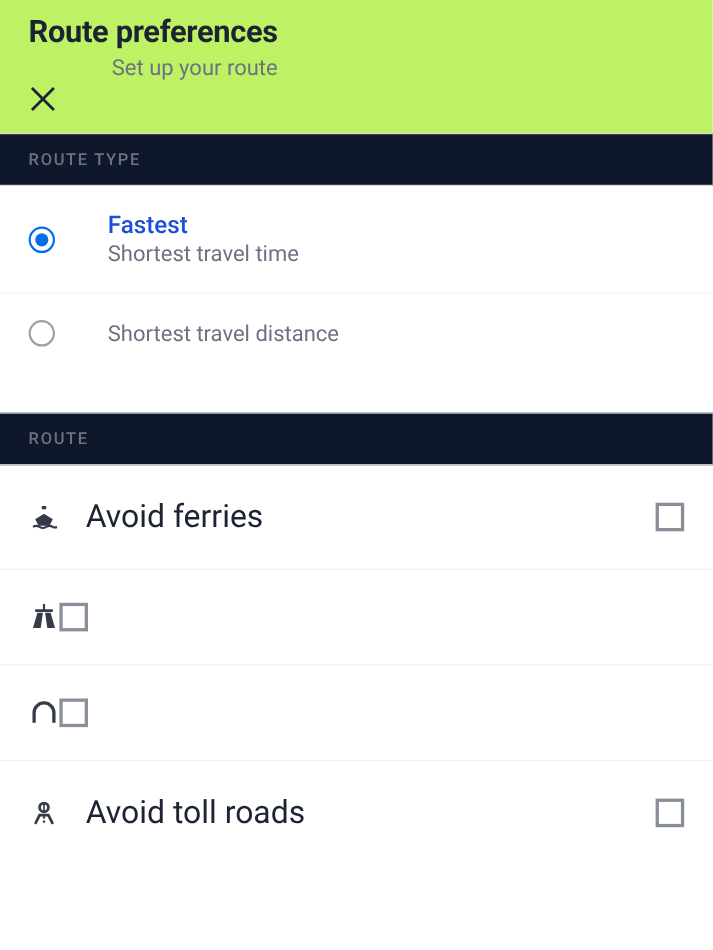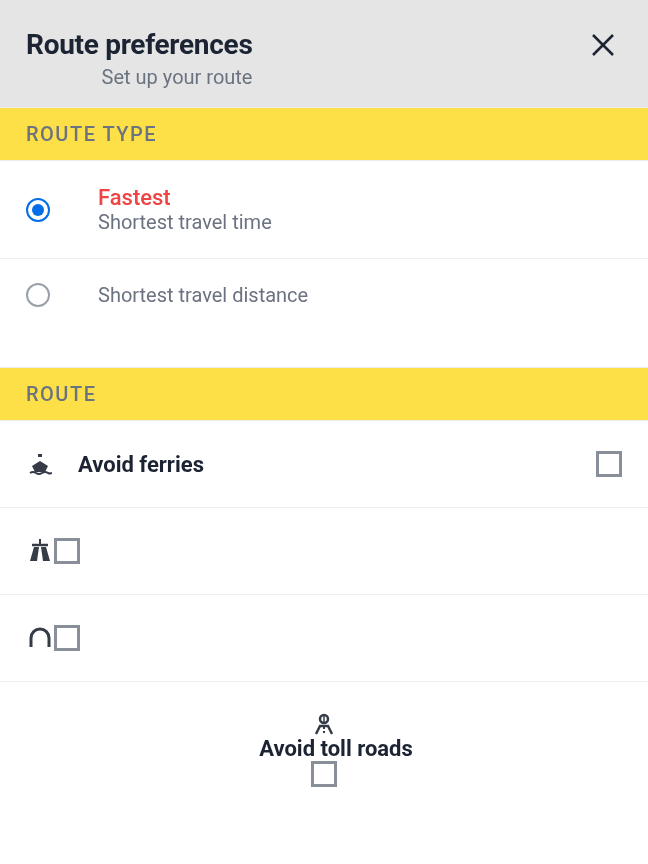--- a/index.html
+++ b/index.html
@@ -7,25 +7,26 @@
       margin: 0;
       padding: 0;
     }
     body {
       font-family: -apple-system, BlinkMacSystemFont, "Segoe UI", Roboto, Helvetica, Arial, sans-serif;
       width: 648px;
       background: #ffffff;
       color: #1c2433;
     }
     .header {
-      padding: 28px 26px 18px 26px;
+      padding: 12px 26px 18px 26px;
       display: flex;
       justify-content: space-between;
       align-items: flex-start;
-      background: #e5e5e5;
+      background: #bef264;
+      flex-direction: column;
     }
     .header-text {
       display: flex;
       flex-direction: column;
     }
     .title {
       font-size: 28px;
       font-weight: 700;
       color: #1c2433;
       letter-spacing: -0.3px;
@@ -38,23 +39,23 @@
     }
     .close-btn {
       font-size: 34px;
       font-weight: 300;
       color: #1c2433;
       cursor: pointer;
       line-height: 1;
       padding: 4px 6px 0 0;
     }
     .section-header {
-      background: #fde047;
+      background: #0f172a;
       padding: 14px 26px;
-      font-size: 20px;
+      font-size: 15px;
       font-weight: 500;
       color: #6b7280;
       letter-spacing: 1.5px;
       border-top: 1px solid #e8ebef;
       border-bottom: 1px solid #e8ebef;
     }
     .option-row {
       display: flex;
       align-items: center;
       padding: 24px 26px;
@@ -84,21 +85,21 @@
       background: #046ee6;
     }
     .option-text {
       margin-left: 48px;
       display: flex;
       flex-direction: column;
     }
     .option-title {
       font-size: 22px;
       font-weight: 500;
-      color: #ef4444;
+      color: #1d4ed8;
     }
     .option-desc {
       font-size: 20px;
       color: #6b7280;
       margin-top: 0;
     }
     .gap {
       height: 36px;
       background: #ffffff;
     }
@@ -111,22 +112,22 @@
     }
     .avoid-icon {
       width: 28px;
       display: flex;
       align-items: center;
       justify-content: center;
       flex-shrink: 0;
     }
     .avoid-label {
       margin-left: 24px;
-      font-size: 22px;
-      font-weight: 700;
+      font-size: 29px;
+      font-weight: 400;
       color: #1c2433;
       flex: 1;
     }
     .checkbox {
       width: 26px;
       height: 26px;
       border: 3px solid #888f99;
       flex-shrink: 0;
     }
     svg {
@@ -198,21 +199,21 @@
 
 <div class="avoid-row">
   <div class="avoid-icon">
     <svg width="24" height="24" viewBox="0 0 24 24">
       <path d="M3 21 L3 12 A9 9 0 0 1 21 12 L21 21" stroke="#353c47" stroke-width="3" fill="none"></path>
     </svg>
   </div>
   <div class="checkbox"></div>
 </div>
 
-<div class="avoid-row" style="border-bottom:none;flex-direction:column;">
+<div class="avoid-row" style="border-bottom:none;">
   <div class="avoid-icon">
     <svg width="24" height="24" viewBox="0 0 24 24">
       <circle cx="12" cy="7" r="4" stroke="#353c47" stroke-width="2.5" fill="none"></circle>
       <line x1="12" y1="3" x2="12" y2="11" stroke="#353c47" stroke-width="1.5"></line>
       <path d="M4 22 L8 14 L16 14 L20 22" stroke="#353c47" stroke-width="2.5" fill="none"></path>
       <line x1="12" y1="15" x2="12" y2="22" stroke="#353c47" stroke-width="2" stroke-dasharray="2 2"></line>
     </svg>
   </div>
   <div class="avoid-label">Avoid toll roads</div>
   <div class="checkbox"></div>

